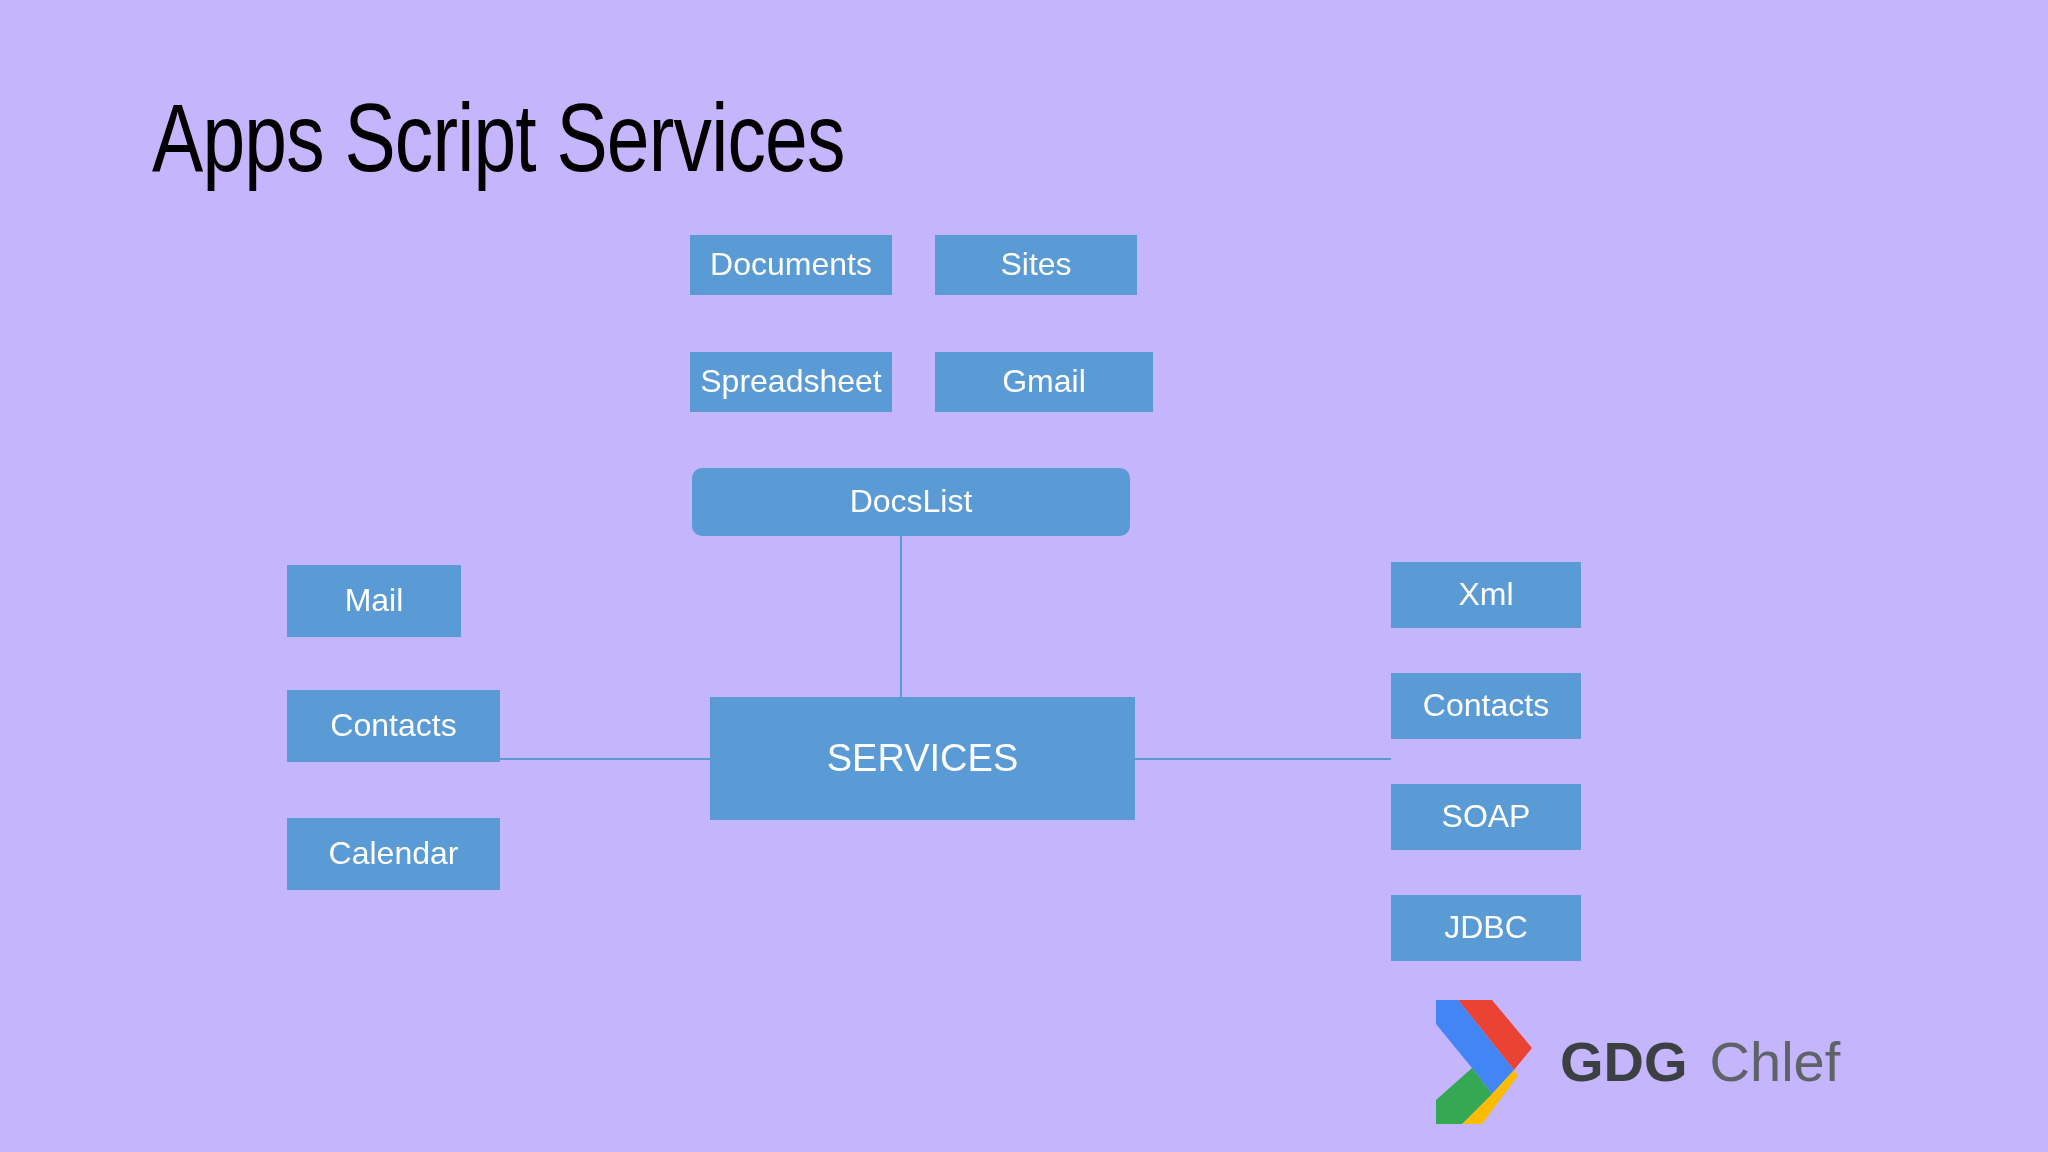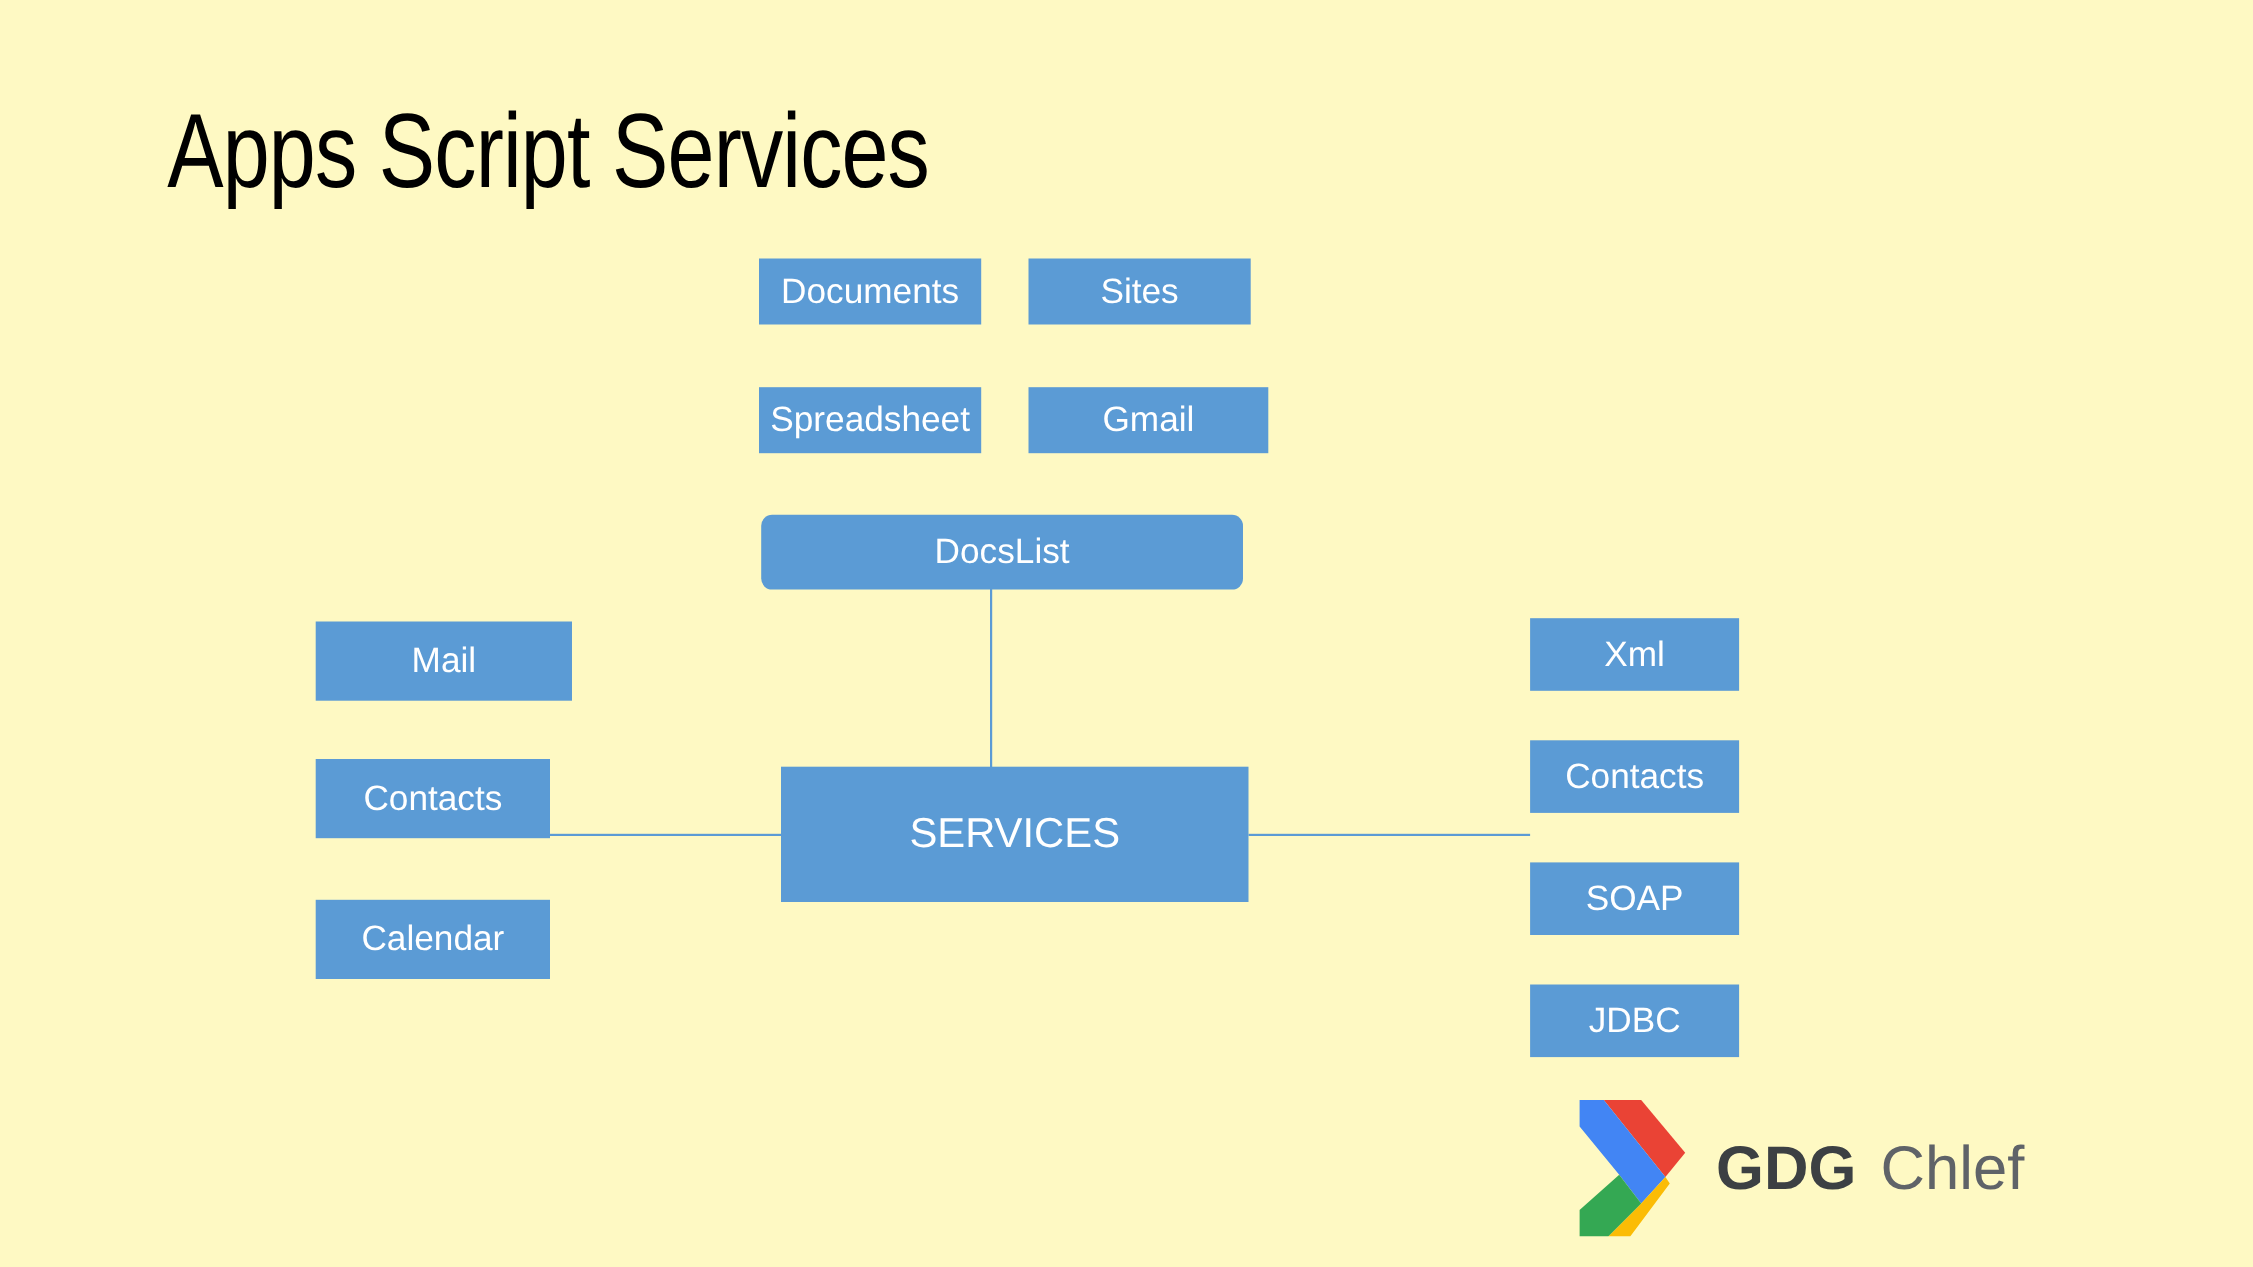--- a/index.html
+++ b/index.html
@@ -8,21 +8,21 @@
     padding: 0;
     background: #ffffff;
   }
   body {
     font-family: "Liberation Sans", "DejaVu Sans", sans-serif;
   }
   #slide {
     position: relative;
     width: 2048px;
     height: 1152px;
-    background: #fef9c3;
+    background: #c4b5fd;
     overflow: hidden;
   }
 
   
   #slide-title {
     position: absolute;
     left: 152px;
     top: 88px;
     font-family: "Liberation Sans Narrow", "Liberation Sans", "DejaVu Sans", sans-serif;
     font-size: 96px;
@@ -120,21 +120,21 @@
   </div>
 
   <div class="node" style="left:935px; top:352px; width:218px; height:60px;">
     <span>Gmail</span>
   </div>
 
   <div class="node" style="left:692px; top:468px; width:438px; height:68px;border-radius:10px;">
     <span>DocsList</span>
   </div>
 
-  <div class="node" style="left:287px; top:565px; width:233px; height:72px;text-align:center;">
+  <div class="node" style="left:287px; top:565px; width:174px; height:72px;text-align:center;">
     <span>Mail</span>
   </div>
 
   <div class="node" style="left:287px; top:690px; width:213px; height:72px;">
     <span>Contacts</span>
   </div>
 
   <div class="node" style="left:287px; top:818px; width:213px; height:72px;">
     <span>Calendar</span>
   </div>

